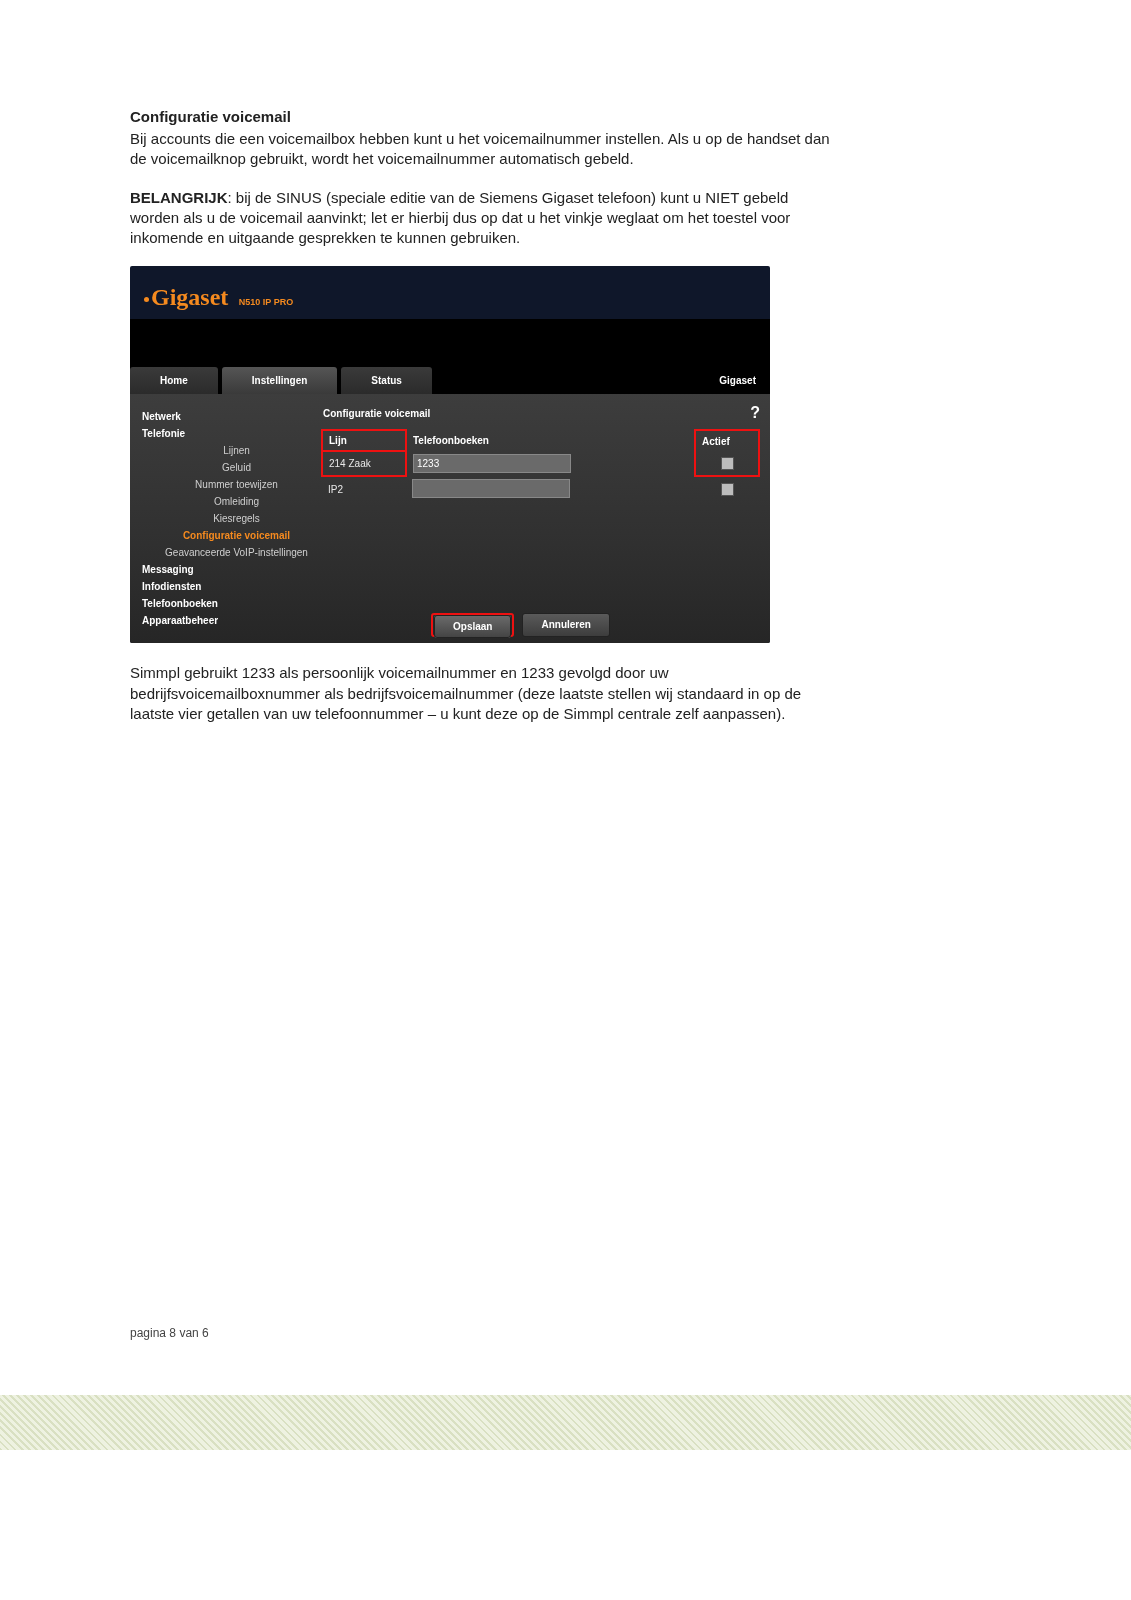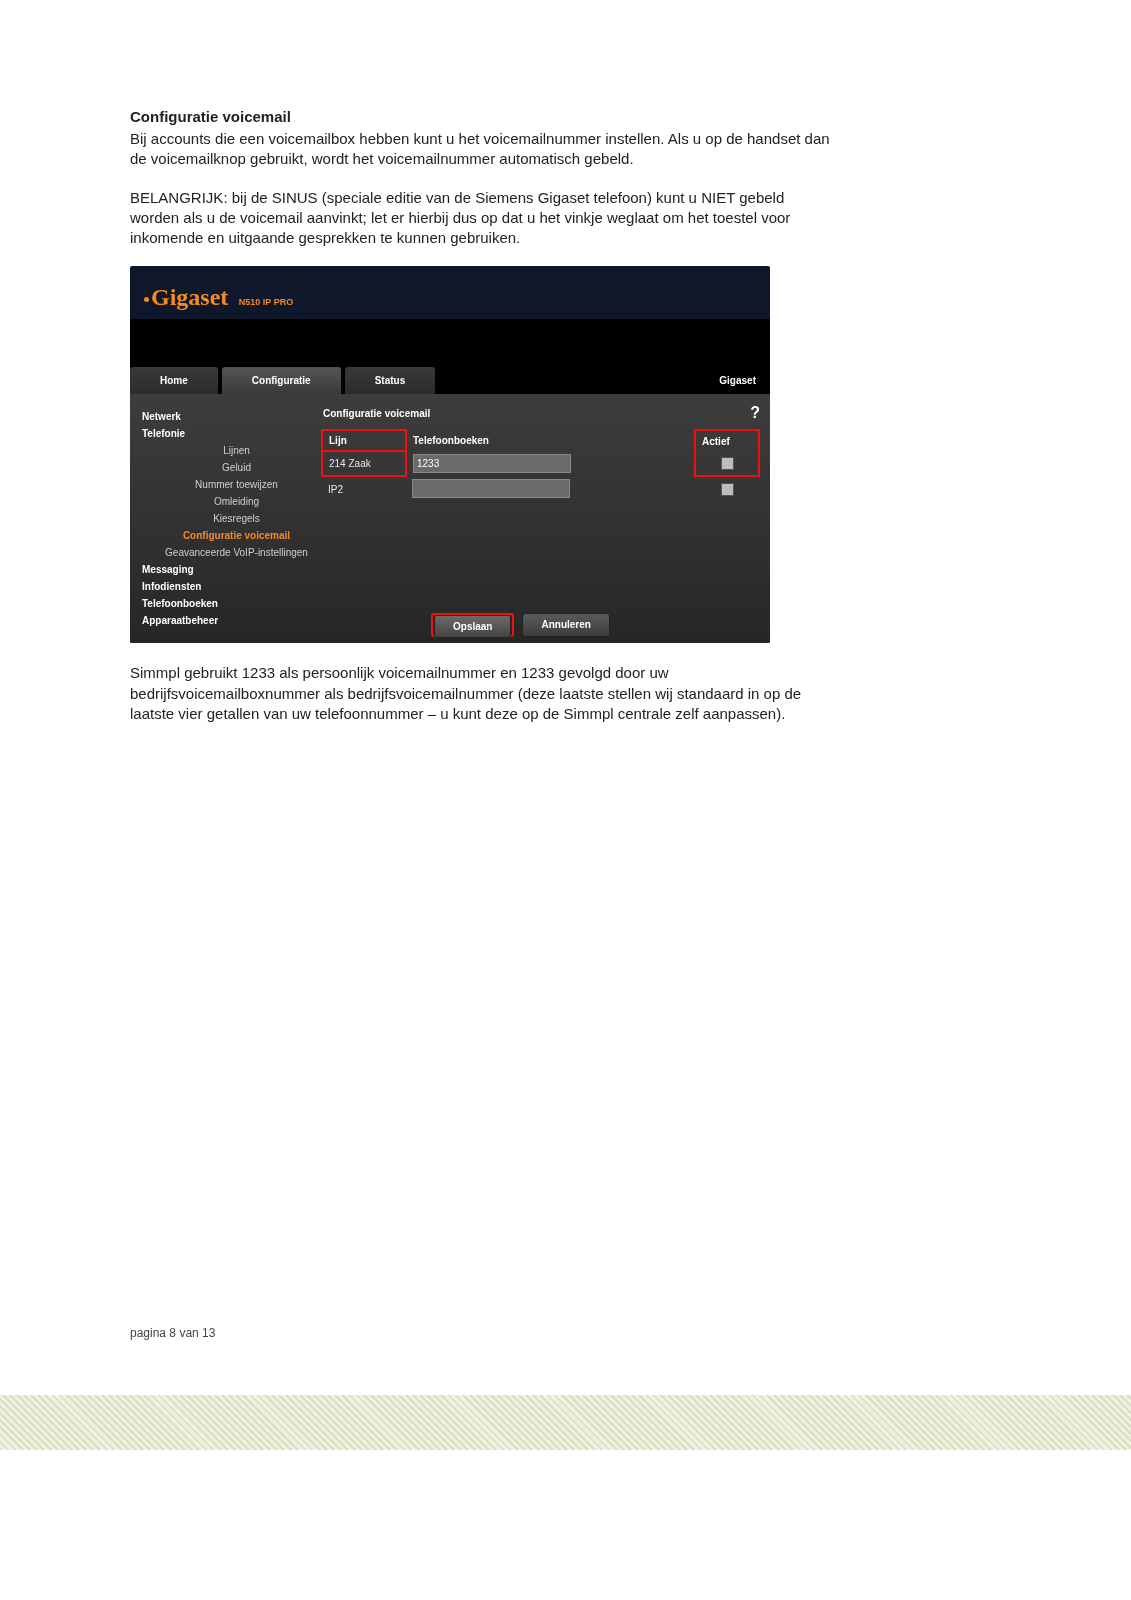--- a/index.html
+++ b/index.html
@@ -1,20 +1,20 @@
 <!DOCTYPE html>
 <html><head>
 <meta charset="utf-8">
 <style>
   html,body{margin:0;padding:0;background:#fff;}
   body{width:1131px;margin:0 auto;font-family:Verdana,Geneva,sans-serif;color:#222;}
   .page{padding:108px 130px 40px 130px;min-height:1450px;position:relative;box-sizing:border-box;}
   h2.doc-title{font-size:15px;font-weight:bold;margin:0 0 4px 0;}
   p.doc-text{font-size:15px;line-height:1.35;margin:0 0 18px 0;max-width:700px;}
-  p.doc-text b{font-weight:normal;}
+  p.doc-text b{font-weight:bold;}
   
   .ui{width:640px;background:#0f172a;border-radius:2px;overflow:hidden;font-family:Arial,Helvetica,sans-serif;margin:6px 0 20px 0;}
   .ui-header{padding:18px 0 8px 14px;}
   .brand{font-family:Georgia,'Times New Roman',serif;font-weight:bold;font-size:24px;color:#f58a1f;display:inline-block;vertical-align:baseline;}
   .brand-dot{display:inline-block;width:5px;height:5px;border-radius:50%;background:#f58a1f;vertical-align:baseline;margin:0 2px 3px 0;}
   .brand-sub{font-size:9px;color:#f58a1f;margin-left:6px;font-weight:bold;vertical-align:baseline;}
   .tabbar{display:flex;align-items:flex-end;padding:0 10px 0 0;background:#000;}
   .tab{flex:0 0 auto;font-size:10px;color:#fff;font-weight:bold;padding:8px 30px 8px 30px;background:linear-gradient(#3a3a3a,#2b2b2b);margin-right:4px;border-top-left-radius:3px;border-top-right-radius:3px;cursor:pointer;margin-top:48px;}
   .tab.active{background:linear-gradient(#555,#3a3a3a);}
   .tabbar .spacer{flex:1;}
@@ -55,21 +55,21 @@
     <b>BELANGRIJK</b><span>: bij de SINUS (speciale editie van de Siemens Gigaset telefoon) kunt u NIET gebeld worden als u de voicemail aanvinkt; let er hierbij dus op dat u het vinkje weglaat om het toestel voor inkomende en uitgaande gesprekken te kunnen gebruiken.</span>
   </p>
 
   <div class="ui">
     <div class="ui-header">
       <span class="brand-dot"></span><span class="brand">Gigaset</span>
       <span class="brand-sub">N510 IP PRO</span>
     </div>
     <div class="tabbar">
       <div class="tab">Home</div>
-      <div class="tab active">Configuratie</div>
+      <div class="tab active">Instellingen</div>
       <div class="tab">Status</div>
       <div class="spacer"></div>
       <div class="logout">Gigaset</div>
     </div>
     <div class="ui-body">
       <div class="sidebar">
         <div class="item group-head">Netwerk</div>
         <div class="item group-head">Telefonie</div>
         <div class="sub">Lijnen</div>
         <div class="sub">Geluid</div>
@@ -112,15 +112,15 @@
             <span class="btn save">Opslaan</span>
           </span>
           <span class="btn">Annuleren</span>
         </div>
       </div>
     </div>
   </div>
 
   <p class="doc-text">Simmpl gebruikt 1233 als persoonlijk voicemailnummer en 1233 gevolgd door uw bedrijfsvoicemailboxnummer als bedrijfsvoicemailnummer (deze laatste stellen wij standaard in op de laatste vier getallen van uw telefoonnummer – u kunt deze op de Simmpl centrale zelf aanpassen).</p>
 
-  <div class="page-footer">pagina 8 van 13</div>
+  <div class="page-footer">pagina 8 van 6</div>
   <div class="hatch"></div>
 </div>
 
 </body></html>

